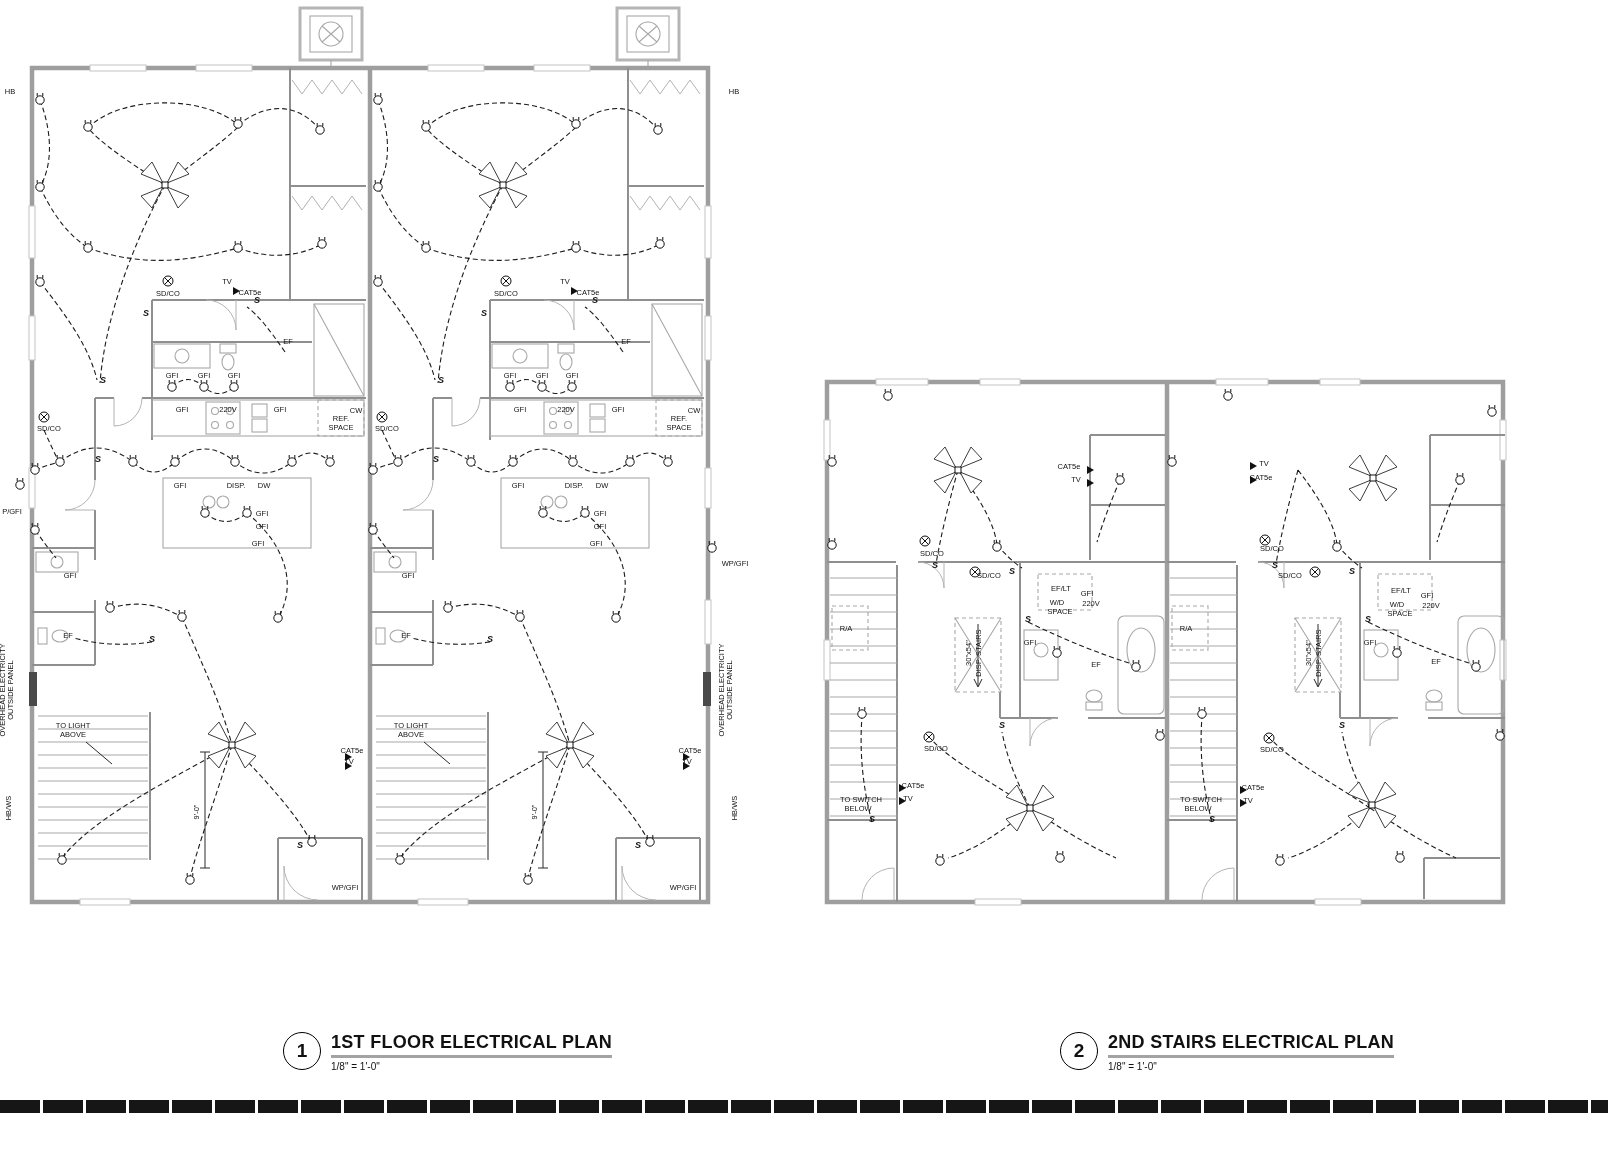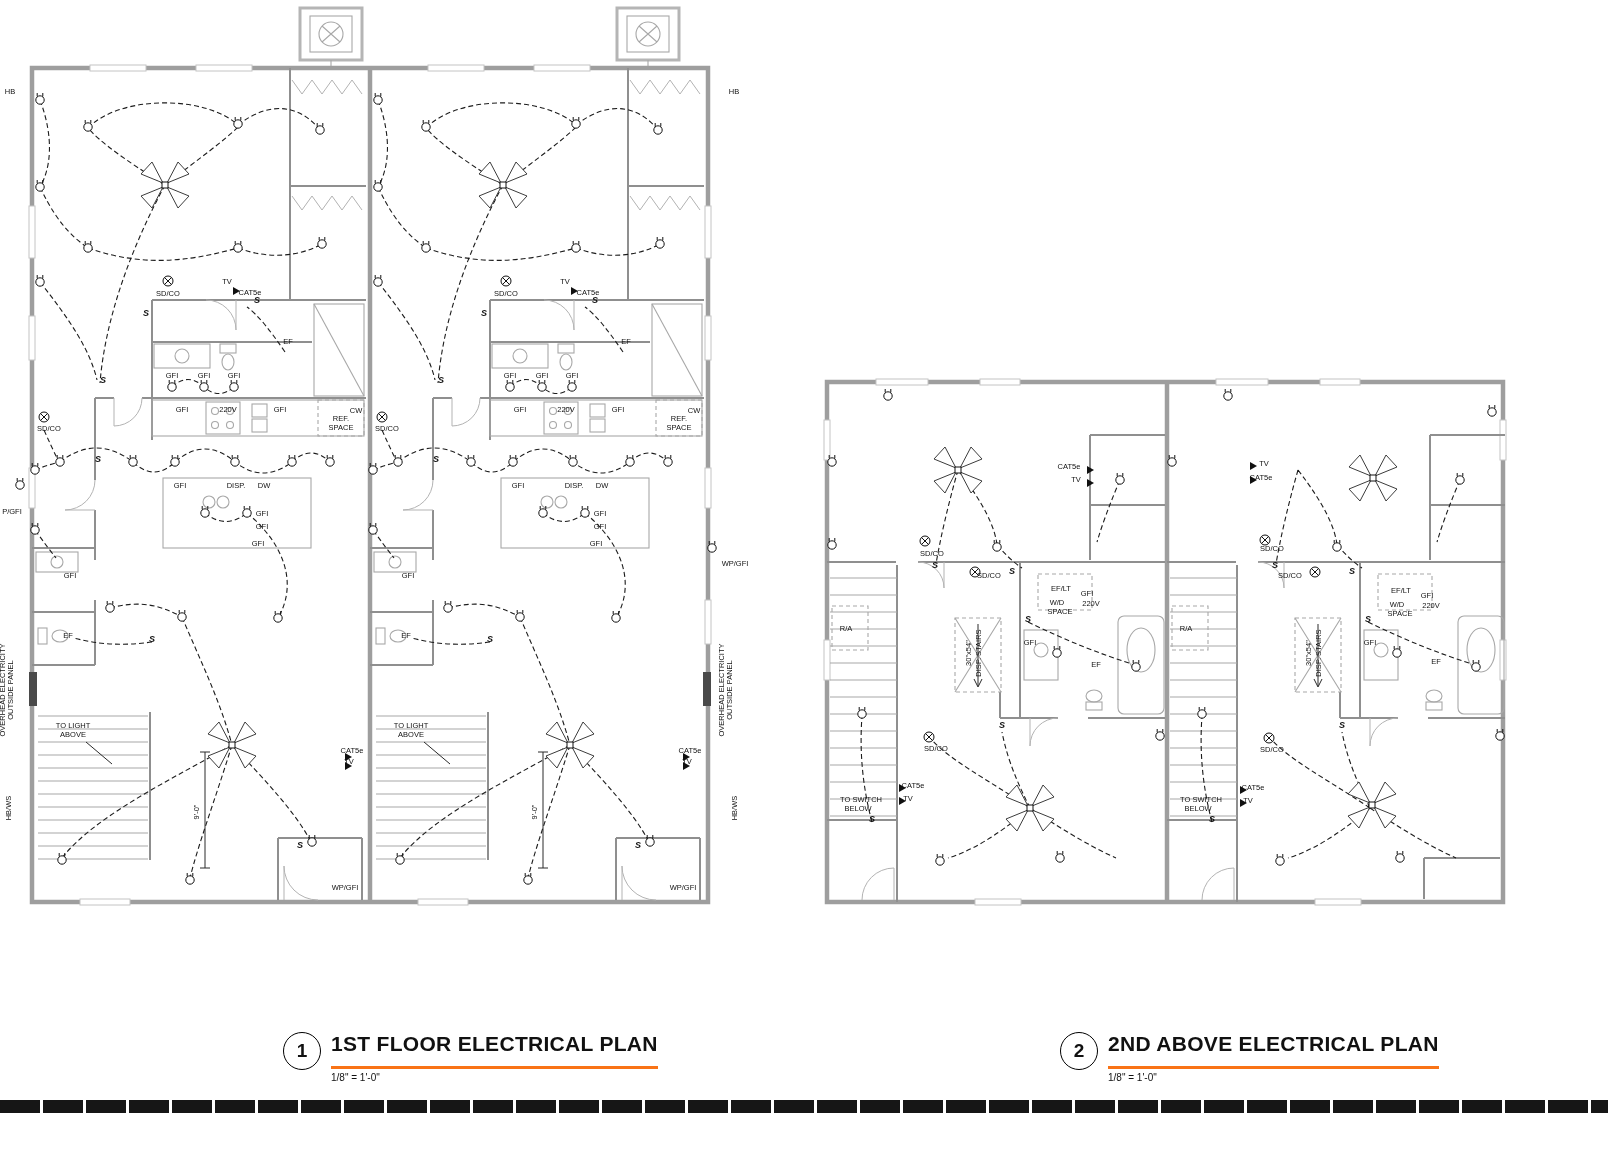--- a/index.html
+++ b/index.html
@@ -23,22 +23,22 @@
   text.swg{font-family:"Liberation Sans",sans-serif;font-style:italic;font-weight:bold;
            font-size:9px;fill:#111;text-anchor:middle;}
   .symline{stroke:#111;stroke-width:1;fill:#fff;}
   .fanblade{fill:#fff;stroke:#3c3c3c;stroke-width:1;}
 
   
   .titleblock{position:absolute;display:flex;align-items:flex-start;gap:10px;}
   .tb-circle{width:36px;height:36px;border:1.6px solid #000;border-radius:50%;
              display:flex;align-items:center;justify-content:center;
              font-size:19px;font-weight:bold;}
-  .tb-title{font-size:21px;font-weight:bold;letter-spacing:.3px;
-            border-bottom:3px solid #f97316;padding-bottom:10px;white-space:nowrap;}
+  .tb-title{font-size:18px;font-weight:bold;letter-spacing:.3px;
+            border-bottom:3px solid #a3a3a3;padding-bottom:2px;white-space:nowrap;}
   .tb-scale{font-size:10px;margin-top:3px;}
 
   
   .bottom-strip{position:absolute;left:0;top:1100px;width:1608px;height:13px;
     background:repeating-linear-gradient(90deg,#161616 0 40px,#fff 40px 43px);}
 </style>
 </head>
 <body>
 
 <div class="sheet">
@@ -460,19 +460,19 @@
   <div class="titleblock" style="left:283px;top:1032px;">
     <div class="tb-circle">1</div>
     <div>
       <div class="tb-title">1ST FLOOR ELECTRICAL PLAN</div>
       <div class="tb-scale">1/8" = 1'-0"</div>
     </div>
   </div>
   <div class="titleblock" style="left:1060px;top:1032px;">
     <div class="tb-circle">2</div>
     <div>
-      <div class="tb-title">2ND ABOVE ELECTRICAL PLAN</div>
+      <div class="tb-title">2ND STAIRS ELECTRICAL PLAN</div>
       <div class="tb-scale">1/8" = 1'-0"</div>
     </div>
   </div>
 
   <div class="bottom-strip"></div>
 </div>
 
 </body></html>

